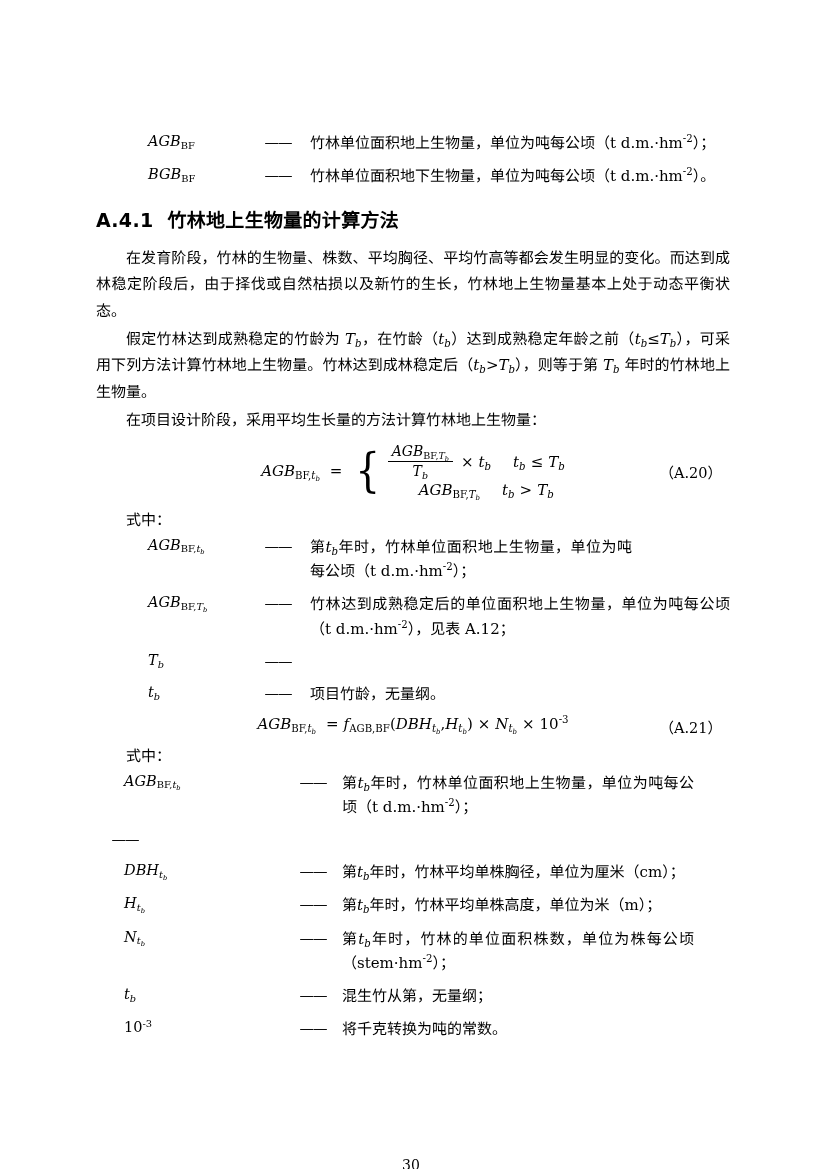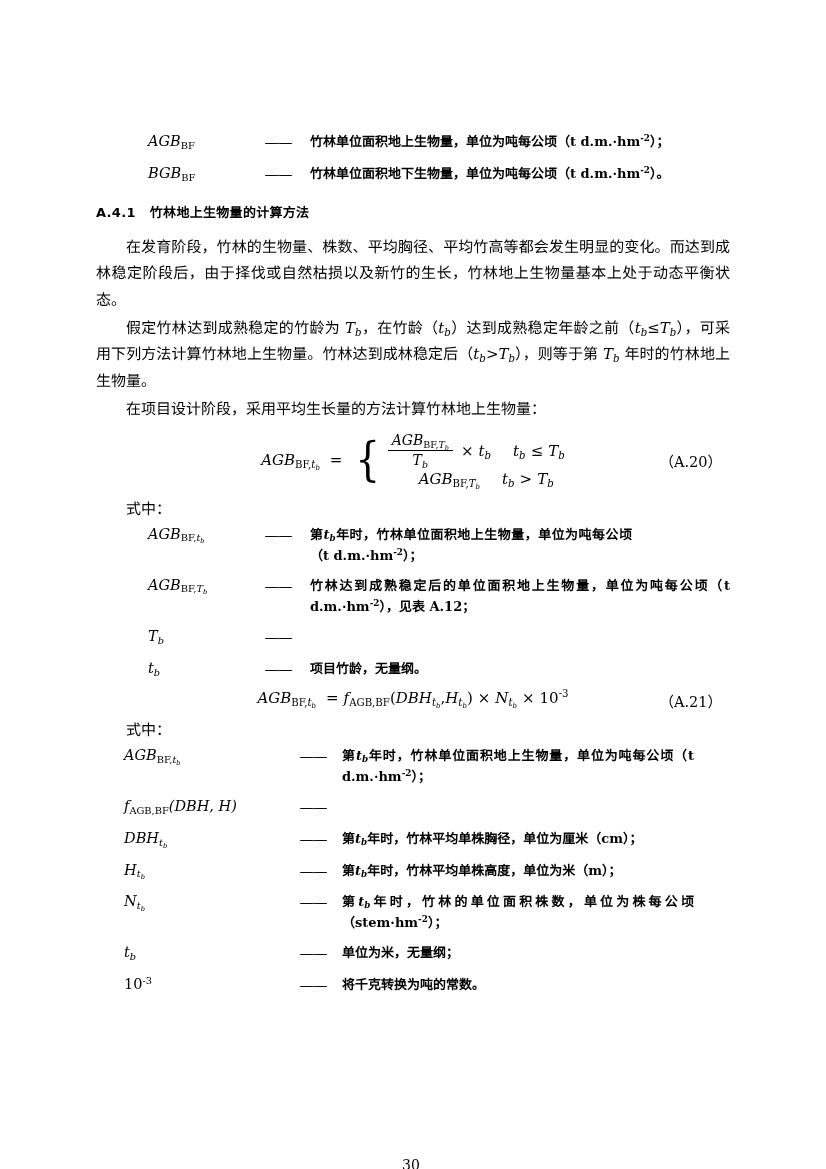--- a/index.html
+++ b/index.html
@@ -52,33 +52,32 @@
     flex: 0 0 64px;
     text-align: center;
     font-size: 14.5px;
     line-height: 1.5;
     letter-spacing: -1px;
     padding-top: 1px;
   }
   .def-dash.narrow { flex: 0 0 58px; }
   .def-text {
     flex: 1 1 auto;
-    font-size: 13px;
+    font-size: 15px;
     line-height: 1.62;
     text-align: justify;
-    font-weight: bold;
   }
   .def-text.narrow-box { max-width: 322px; }
   .def-text.mid-box { max-width: 352px; }
 
   
   .heading {
     font-family: "DejaVu Sans", "Liberation Sans", sans-serif;
     font-weight: bold;
-    font-size: 13px;
+    font-size: 19px;
     margin-top: 16px;
     margin-bottom: 13px;
     letter-spacing: 0.3px;
   }
   .heading .h-num { margin-right: 14px; }
 
   
   .para {
     font-size: 15px;
     line-height: 1.78;
@@ -296,23 +295,20 @@
 
       <div class="def-row">
         <div class="def-sym wide">
           <span class="mi">AGB</span><sub><span class="mup">BF,</span><span class="sub-it">t</span><sub class="sub-it">b</sub></sub>
         </div>
         <div class="def-dash narrow">——</div>
         <div class="def-text mid-box"><span>第</span><span class="mi"><span>t</span><sub class="sub-it">b</sub></span>年时，竹林单位面积地上生物量，单位为吨每公顷（t d.m.·hm<sup>-2</sup>）；</div>
       </div>
 
       <div class="def-row">
-        <div class="def-sym wide">
-          <span class="mi">f</span><sub class="mup">AGB,BF</sub><span class="mi">(DBH, H)</span>
-        </div>
         <div class="def-dash narrow">——</div>
       </div>
 
       <div class="def-row">
         <div class="def-sym wide">
           <span class="mi">DBH</span><sub class="sub-it"><span>t</span><sub>b</sub></sub>
         </div>
         <div class="def-dash narrow">——</div>
         <div class="def-text mid-box"><span>第</span><span class="mi"><span>t</span><sub class="sub-it">b</sub></span><span>年时，竹林平均单株胸径，单位为厘米（cm）；</span></div>
       </div>
@@ -331,21 +327,21 @@
         </div>
         <div class="def-dash narrow">——</div>
         <div class="def-text mid-box"><span>第</span><span class="mi"><span>t</span><sub class="sub-it">b</sub></span>年时，竹林的单位面积株数，单位为株每公顷（stem·hm<sup>-2</sup>）；</div>
       </div>
 
       <div class="def-row">
         <div class="def-sym wide">
           <span class="mi">t</span><sub class="sub-it">b</sub>
         </div>
         <div class="def-dash narrow">——</div>
-        <div class="def-text mid-box">单位为米，无量纲；</div>
+        <div class="def-text mid-box">混生竹从第，无量纲；</div>
       </div>
 
       <div class="def-row">
         <div class="def-sym wide">
           <span>10</span><sup>-3</sup>
         </div>
         <div class="def-dash narrow">——</div>
         <div class="def-text mid-box">将千克转换为吨的常数。</div>
       </div>
 

